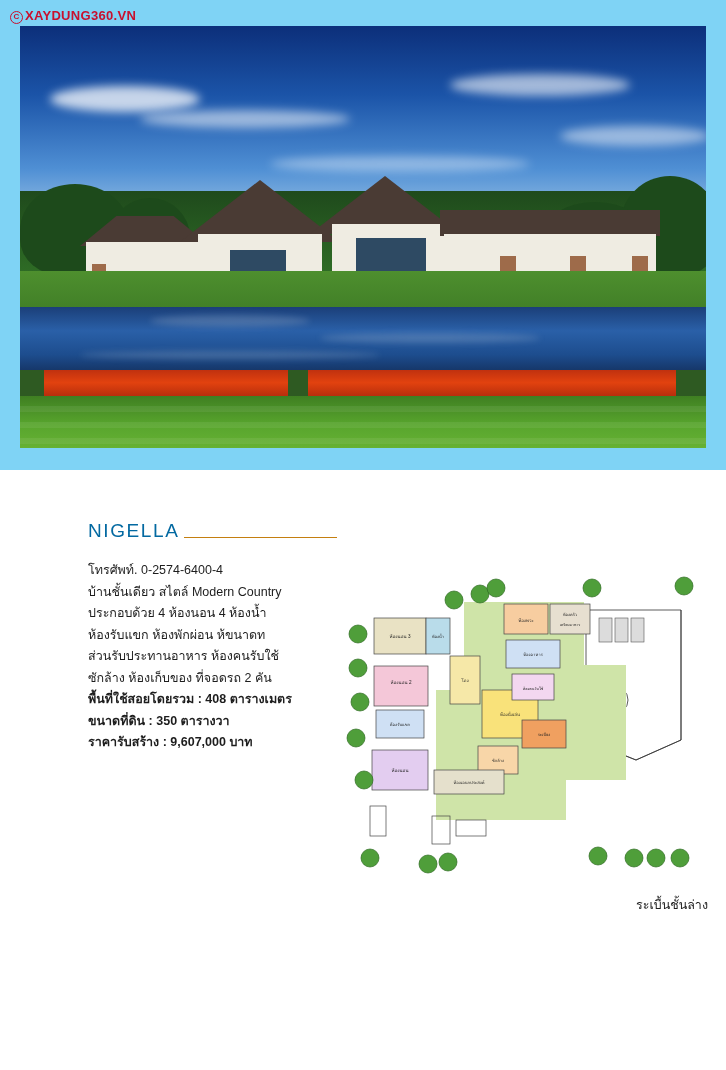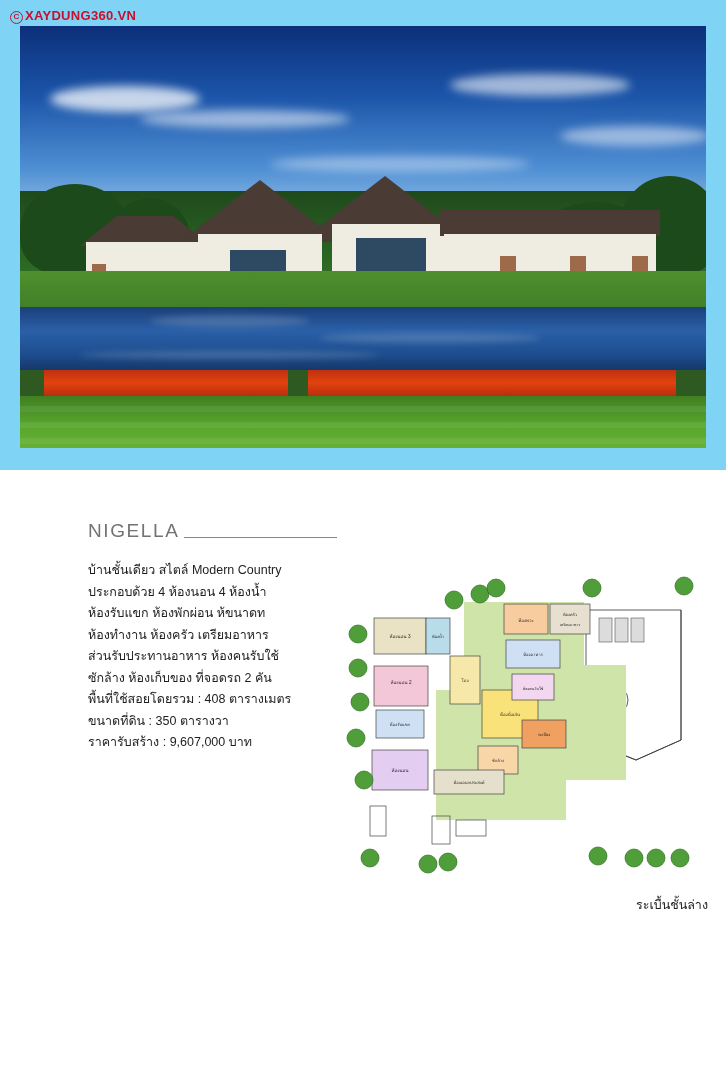--- a/index.html
+++ b/index.html
@@ -174,21 +174,21 @@
     height: 600px;
     background: #ffffff;
   }
 
   .title {
     position: absolute;
     left: 88px;
     top: 50px;
     font-size: 19px;
     letter-spacing: 1.6px;
-    color: #737373;
+    color: #0369a1;
     font-weight: normal;
   }
   .title-rule {
     position: absolute;
     left: 184px;
     top: 67px;
     width: 153px;
     height: 1px;
     background: #c47f10;
   }
@@ -199,21 +199,21 @@
     top: 90px;
     width: 240px;
     font-size: 12.5px;
     line-height: 21.5px;
     color: #1d1d1d;
   }
   .spec div {
     white-space: nowrap;
   }
   .spec .strong {
-    font-weight: normal;
+    font-weight: bold;
   }
 
   
   .plan {
     position: absolute;
     left: 336px;
     top: 100px;
     width: 380px;
     height: 330px;
   }
@@ -286,24 +286,24 @@
     </div>
   </div>
 </div>
 
 <div class="content">
 
   <div class="title">NIGELLA</div>
   <div class="title-rule"></div>
 
   <div class="spec">
+    <div>โทรศัพท์. 0-2574-6400-4</div>
     <div>บ้านชั้นเดียว สไตล์ Modern Country</div>
     <div>ประกอบด้วย 4 ห้องนอน 4 ห้องน้ำ</div>
     <div>ห้องรับแขก ห้องพักผ่อน ห้ขนาดท</div>
-    <div>ห้องทำงาน ห้องครัว เตรียมอาหาร</div>
     <div>ส่วนรับประทานอาหาร ห้องคนรับใช้</div>
     <div>ซักล้าง ห้องเก็บของ ที่จอดรถ 2 คัน</div>
     <div class="strong">พื้นที่ใช้สอยโดยรวม : 408 ตารางเมตร</div>
     <div class="strong">ขนาดที่ดิน : 350 ตารางวา</div>
     <div class="strong">ราคารับสร้าง : 9,607,000 บาท</div>
   </div>
 
   <div class="plan">
     <svg width="380" height="330" viewBox="0 0 380 330">
 

